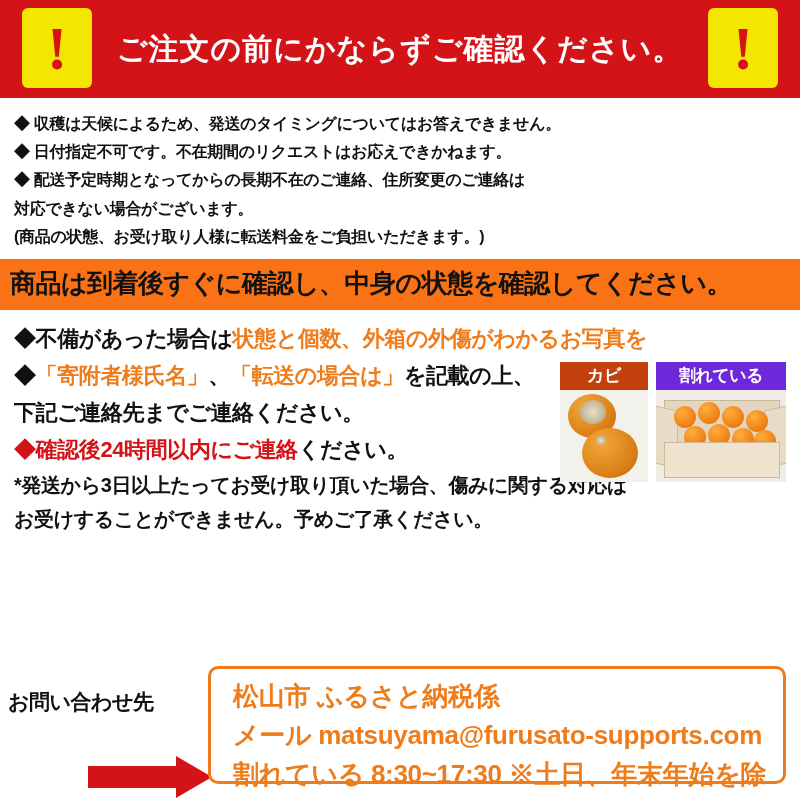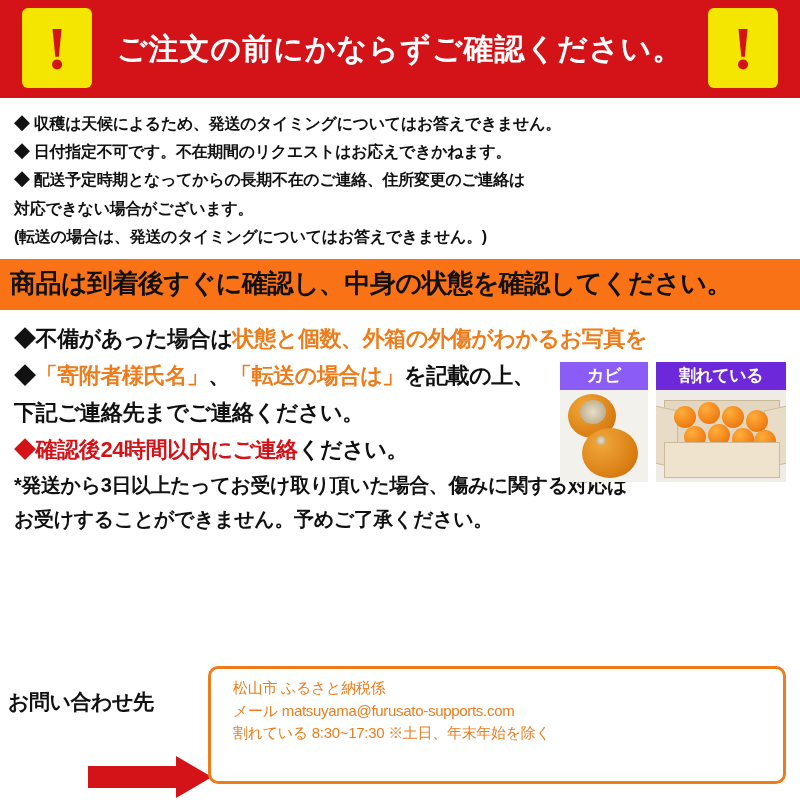--- a/index.html
+++ b/index.html
@@ -115,21 +115,21 @@
   }
   .photo-card.wide { width: 130px; }
   .photo-label {
     color: #ffffff;
     font-size: 17px;
     font-weight: bold;
     text-align: center;
     padding: 2px 0 3px 0;
     letter-spacing: -0.5px;
   }
-  .label-green { background: #8b5cf6; font-family: Liberation Serif, serif; }
+  .label-green { background: #c2410c; font-family: Liberation Serif, serif; }
   .label-red { background: #6d28d9; }
   .photo-img {
     position: relative;
     height: 92px;
     background: #f3f1ec;
     overflow: hidden;
   }
   .photo-card.wide .photo-img { height: 92px; background: #efece6; }
 
   
@@ -223,22 +223,22 @@
     top: 6px;
     width: 578px;
     height: 118px;
     border: 3px solid #ef7c1a;
     border-radius: 10px;
     box-sizing: border-box;
     padding: 8px 0 0 22px;
   }
   .contact-box div {
     color: #ef7c1a;
-    font-size: 15px;
-    font-weight: normal;
+    font-size: 26px;
+    font-weight: bold;
     line-height: 1.5;
     letter-spacing: -0.3px;
   }
   .contact-mail { font-family: "Liberation Sans", sans-serif; margin-top: 16px; }
 </style>
 </head>
 <body>
 
 <div class="page">
 
@@ -246,21 +246,21 @@
     <div class="excl-badge excl-left">!</div>
     <div class="header-title">ご注文の前にかならずご確認ください。</div>
     <div class="excl-badge excl-right">!</div>
   </div>
 
   <div class="notice">
     <p>◆ 収穫は天候によるため、発送のタイミングについてはお答えできません。</p>
     <p>◆ 日付指定不可です。不在期間のリクエストはお応えできかねます。</p>
     <p>◆ 配送予定時期となってからの長期不在のご連絡、住所変更のご連絡は</p>
     <p>対応できない場合がございます。</p>
-    <p>(転送の場合は、発送のタイミングについてはお答えできません。)</p>
+    <p>(商品の状態、お受け取り人様に転送料金をご負担いただきます。)</p>
   </div>
 
   <div class="yellow-bar">商品は到着後すぐに確認し、中身の状態を確認してください。</div>
 
   <div class="body-block">
     <p>
       <span>◆不備があった場合は</span><span class="orange">状態と個数、外箱の外傷がわかるお写真を</span>
     </p>
     <p>
       <span>◆</span><span class="orange">「寄附者様氏名」</span><span>、</span><span class="orange">「転送の場合は」</span><span>を記載の上、</span>

